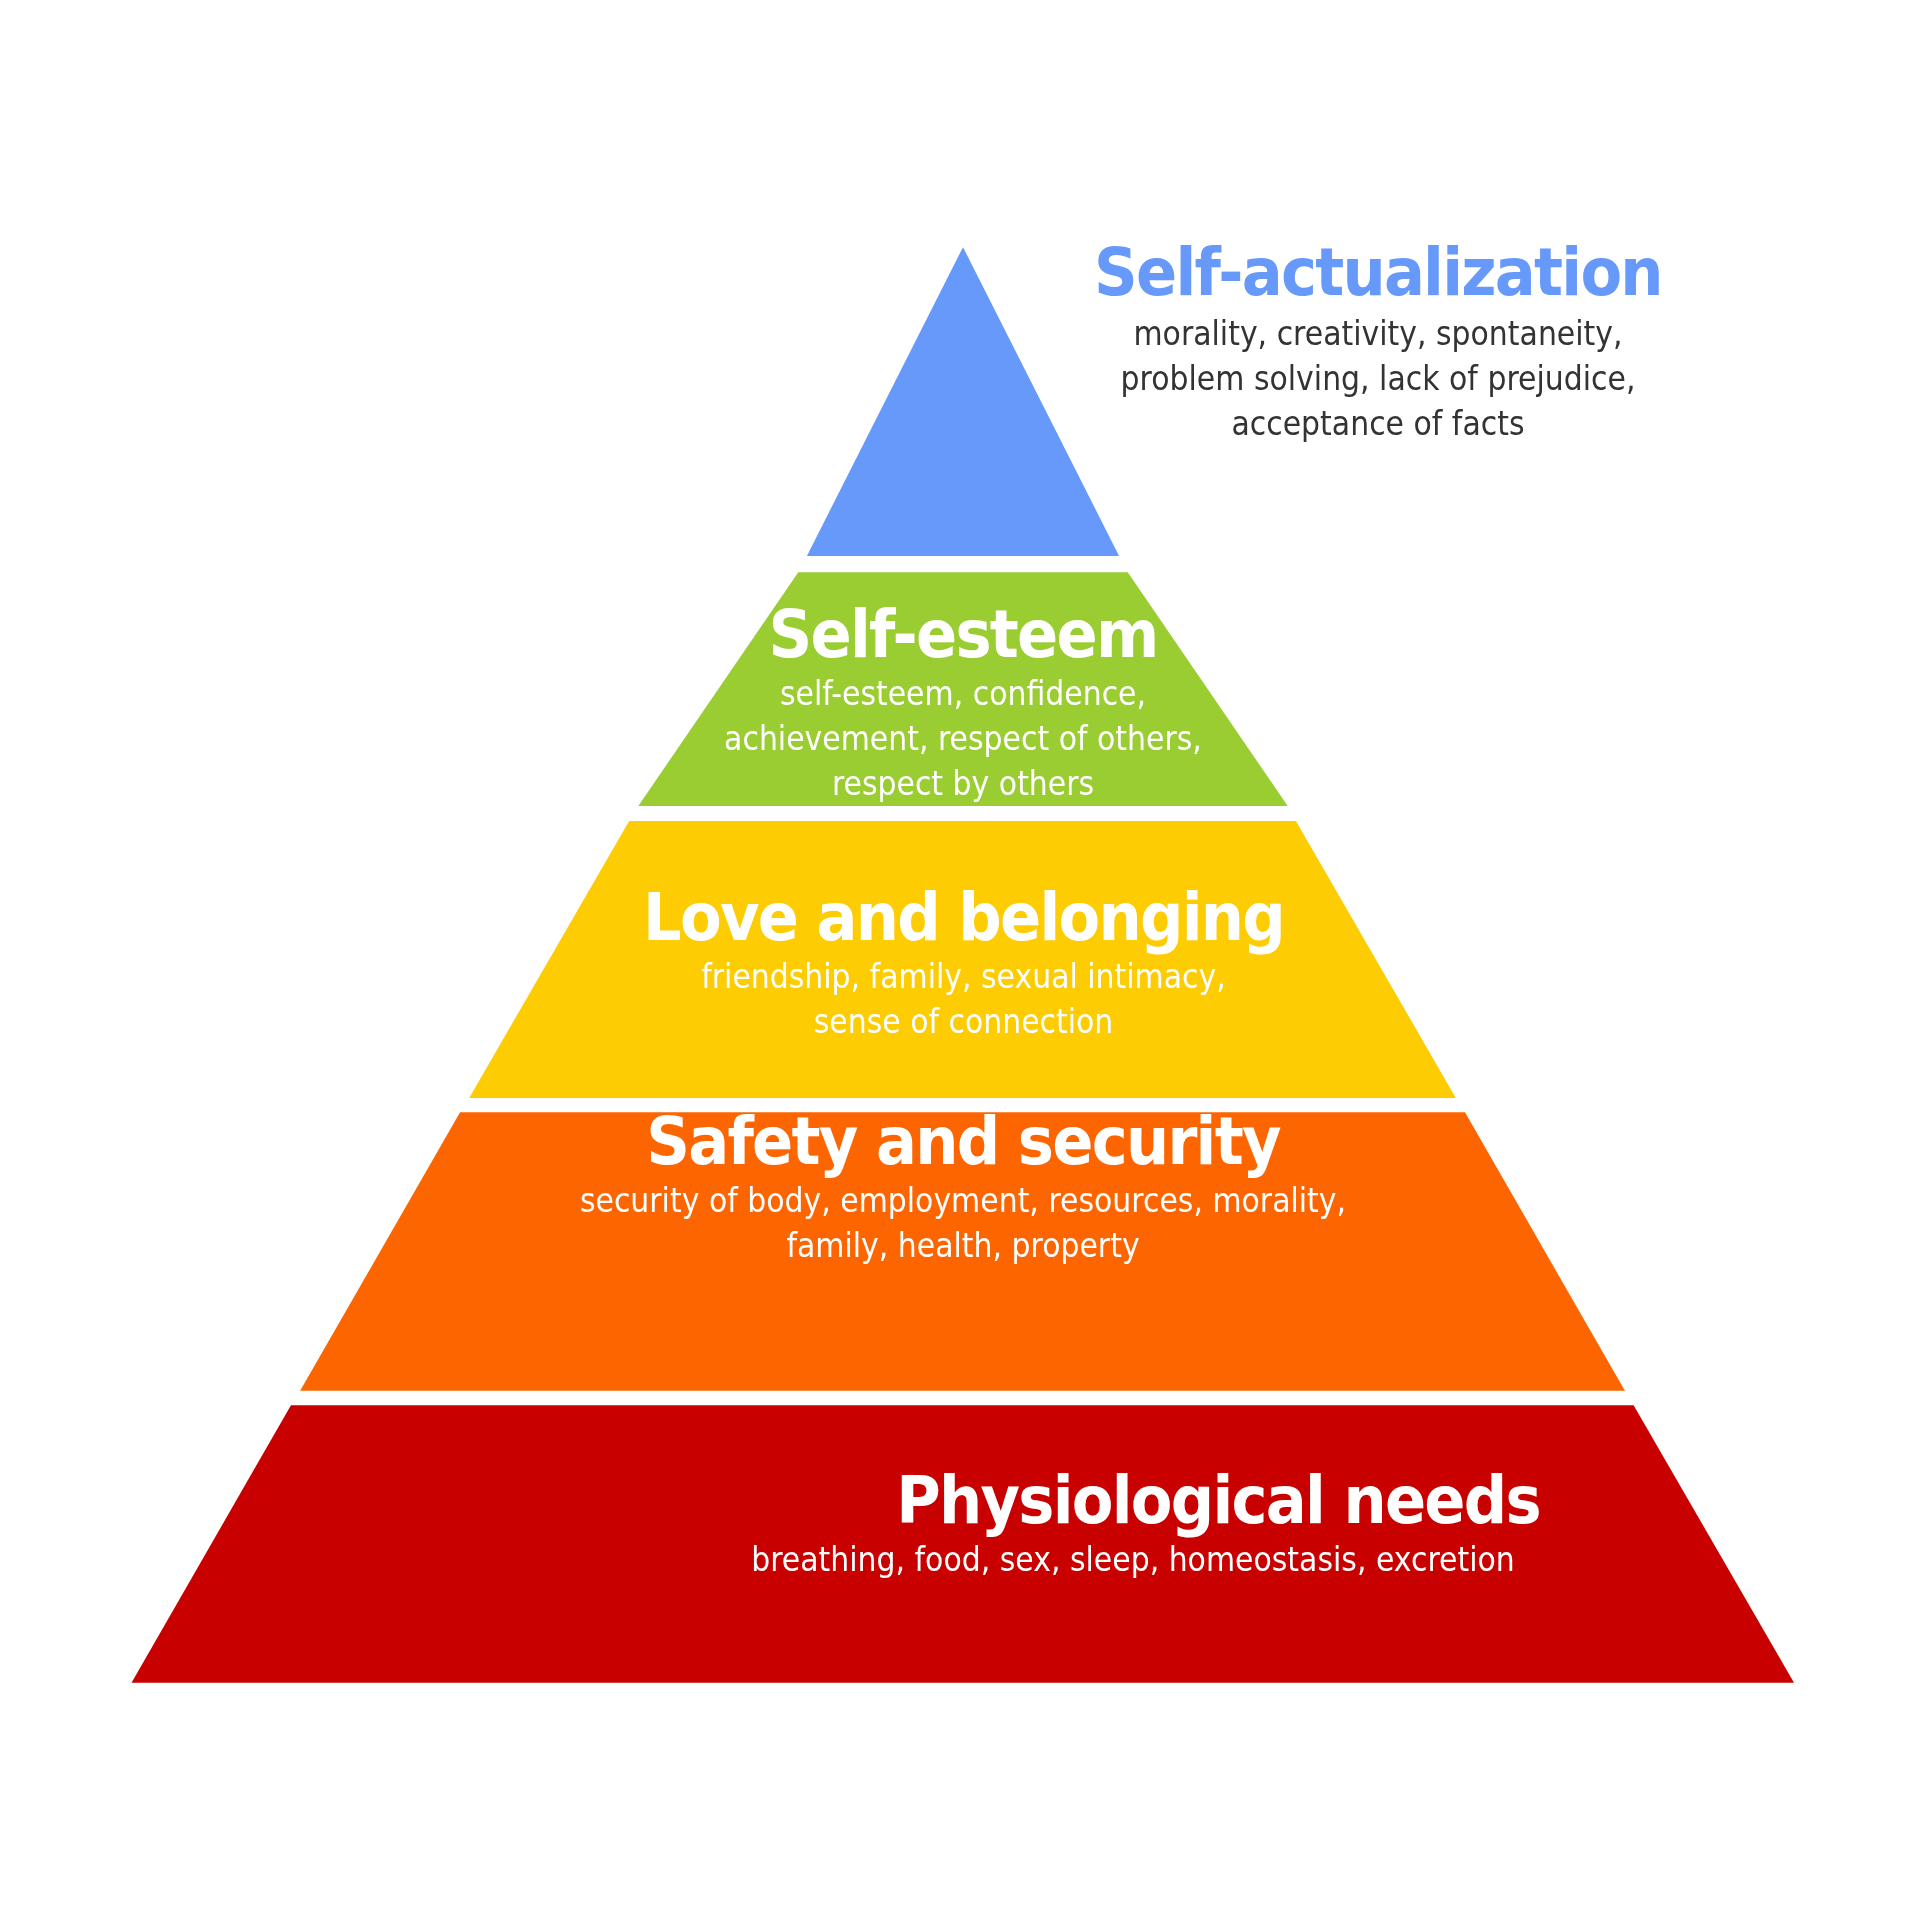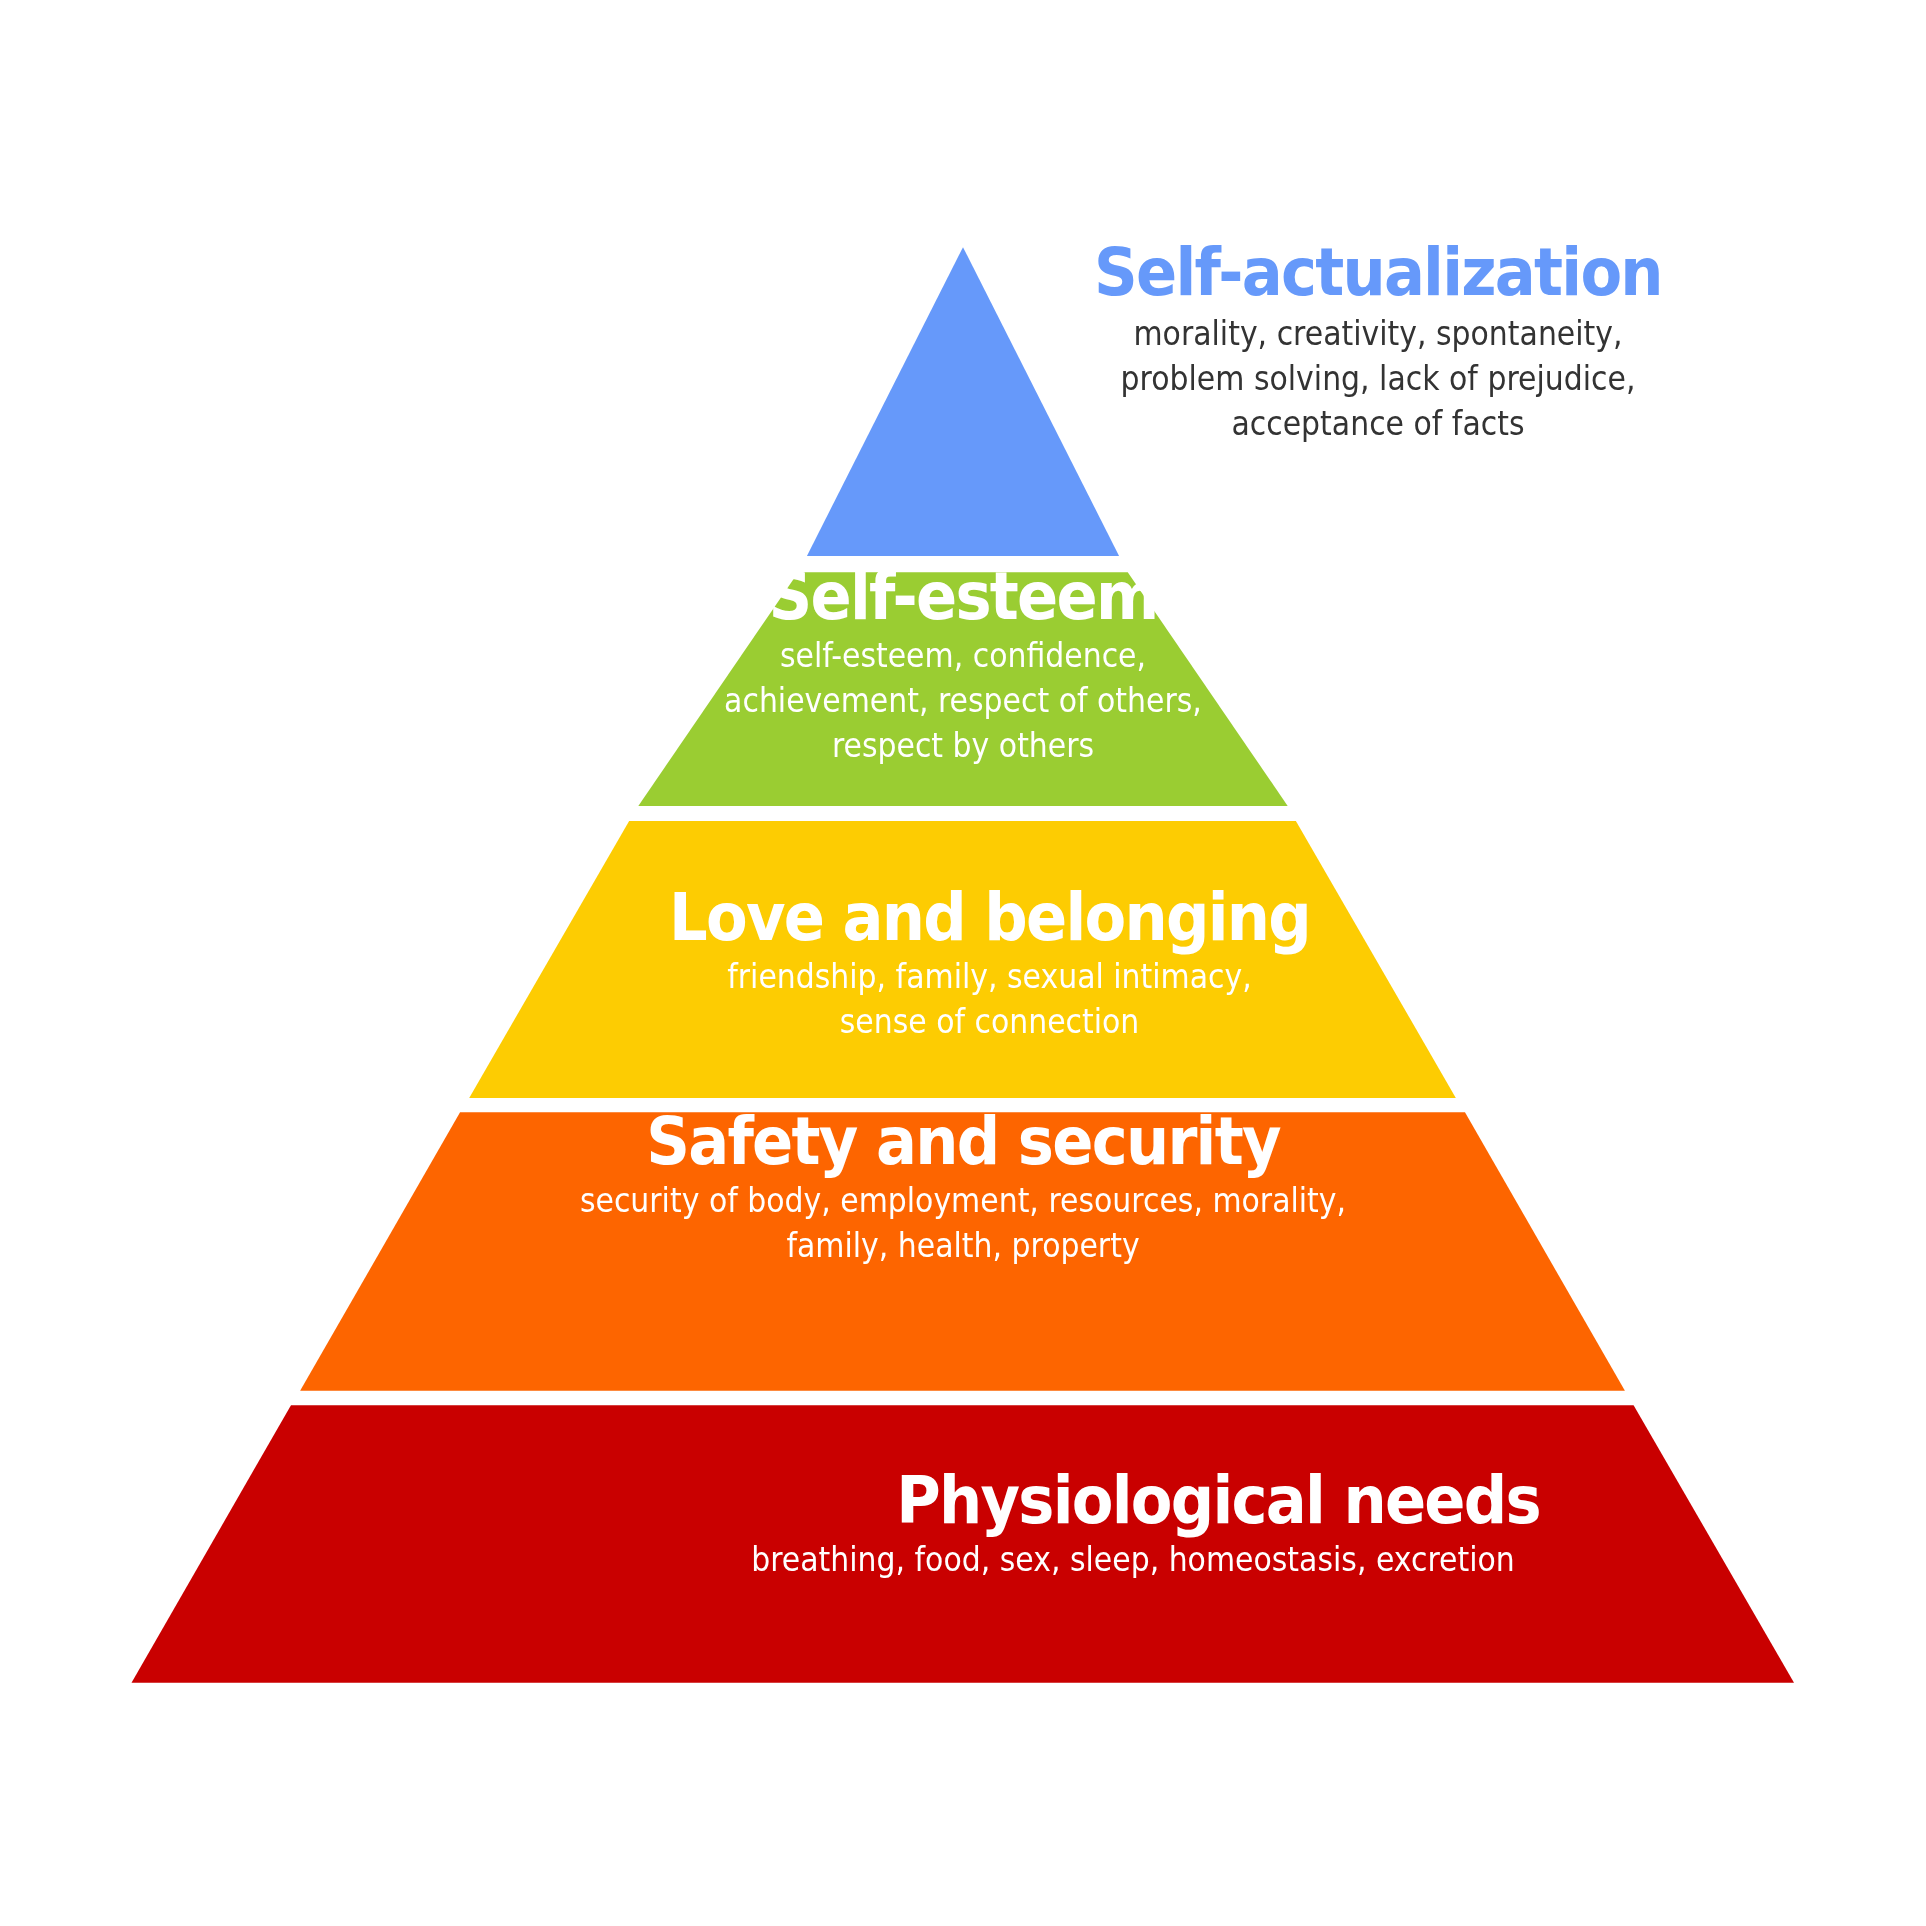--- a/index.html
+++ b/index.html
@@ -25,30 +25,30 @@
 
 <div class="lbl" id="apex-label" style="left:1060px; top:237px; width:636px;">
   <div class="title">Self-actualization</div>
   <div class="desc" style="margin-top:1.9px;">
     <div>morality, creativity, spontaneity,</div>
     <div>problem solving, lack of prejudice,</div>
     <div>acceptance of facts</div>
   </div>
 </div>
 
-<div class="lbl" style="left:674px; top:561px; width:578px;">
+<div class="lbl" style="left:674px; top:599px; width:578px;">
   <div class="title">Self-esteem</div>
   <div class="desc">
     <div>self-esteem, confidence,</div>
     <div>achievement, respect of others,</div>
     <div>respect by others</div>
   </div>
 </div>
 
-<div class="lbl" style="left:556px; top:882px; width:867px;">
+<div class="lbl" style="left:530px; top:882px; width:867px;">
   <div class="title">Love and belonging</div>
   <div class="desc">
     <div>friendship, family, sexual intimacy,</div>
     <div>sense of connection</div>
   </div>
 </div>
 
 <div class="lbl" style="left:385px; top:1106px; width:1156px;">
   <div class="title">Safety and security</div>
   <div class="desc">

